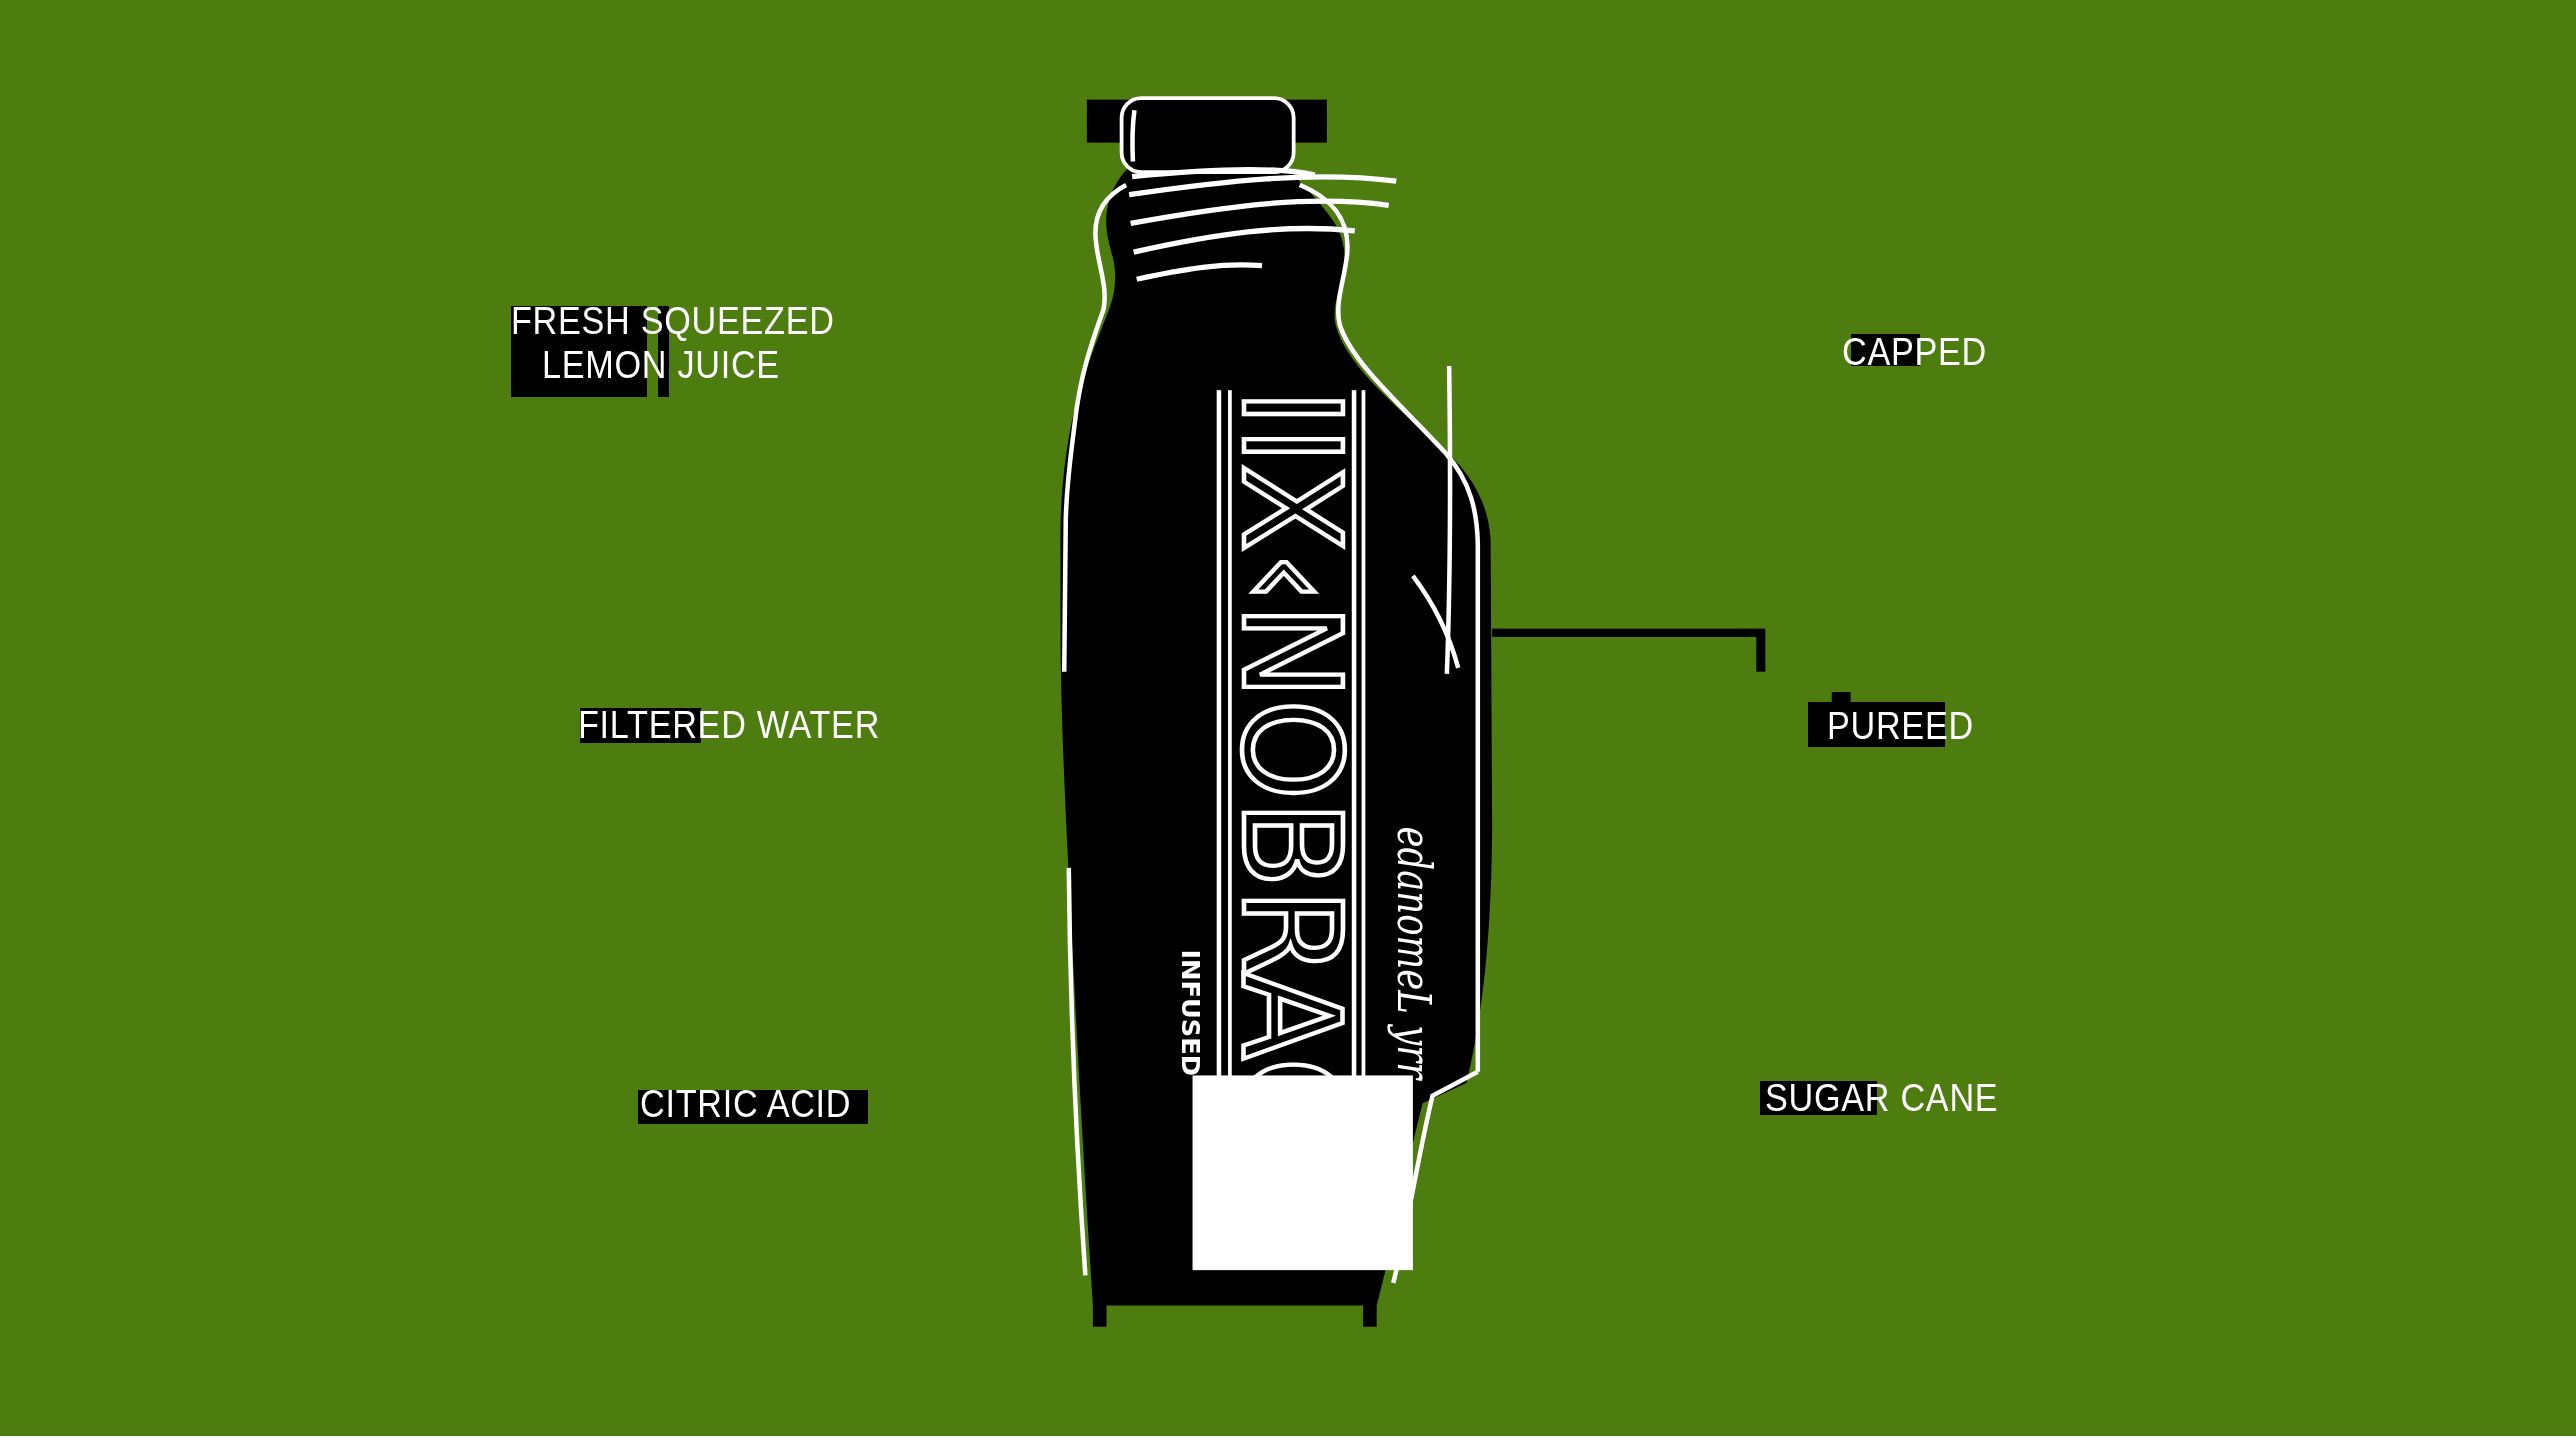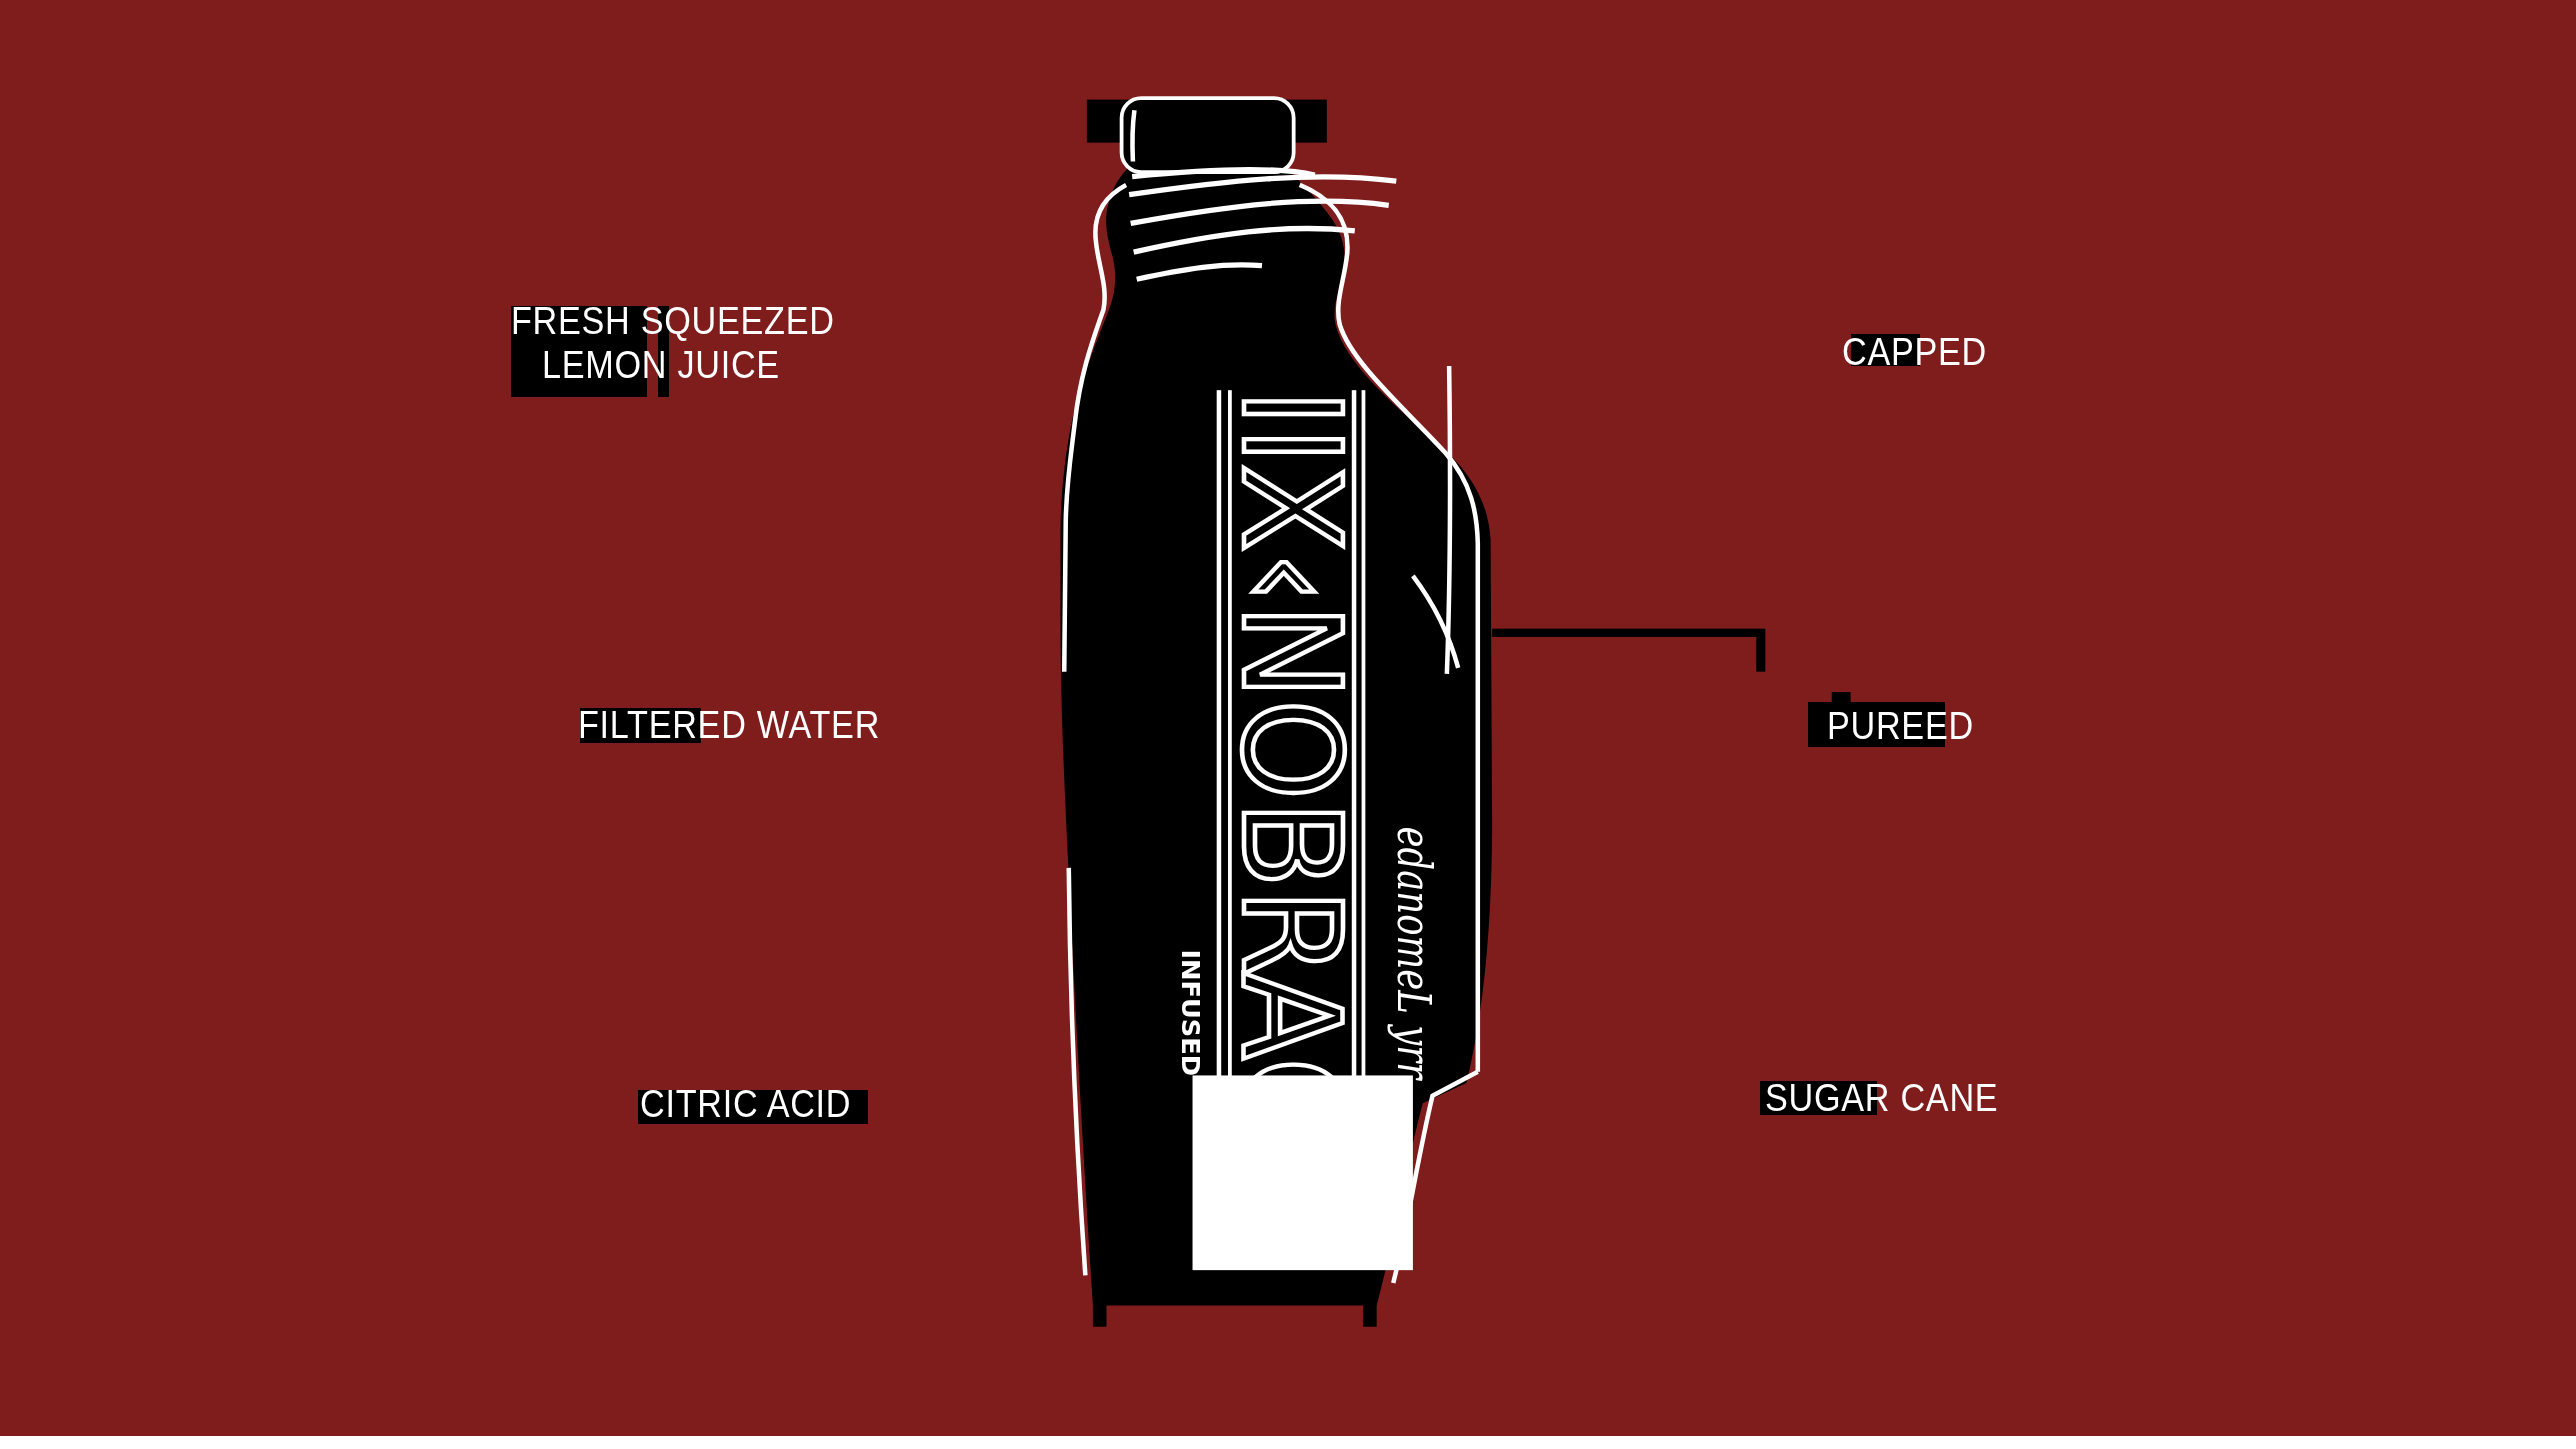--- a/index.html
+++ b/index.html
@@ -1,16 +1,16 @@
 <!DOCTYPE html>
 <html style="font-size:12px"><head>
 <meta charset="utf-8">
 <style>
   html,body{margin:0;padding:0;background:#ffffff;}
-  .stage{position:relative;width:2576px;height:1436px;background:#7f1d1d;overflow:hidden;
+  .stage{position:relative;width:2576px;height:1436px;background:#4d7c0f;overflow:hidden;
          font-family:"Liberation Sans",sans-serif;}
   .bottle-svg{position:absolute;left:0;top:0;z-index:1;}
   .callout{position:absolute;left:0;top:0;width:0;height:0;}
   .hl-box{position:absolute;background:#000000;z-index:2;}
   .co-text{position:absolute;color:#ffffff;font:400 38px/38px "Liberation Sans",sans-serif;
            letter-spacing:0.8px;white-space:nowrap;transform:scaleX(0.9);
            transform-origin:left top;z-index:3;}
 </style>
 </head>
 <body>

